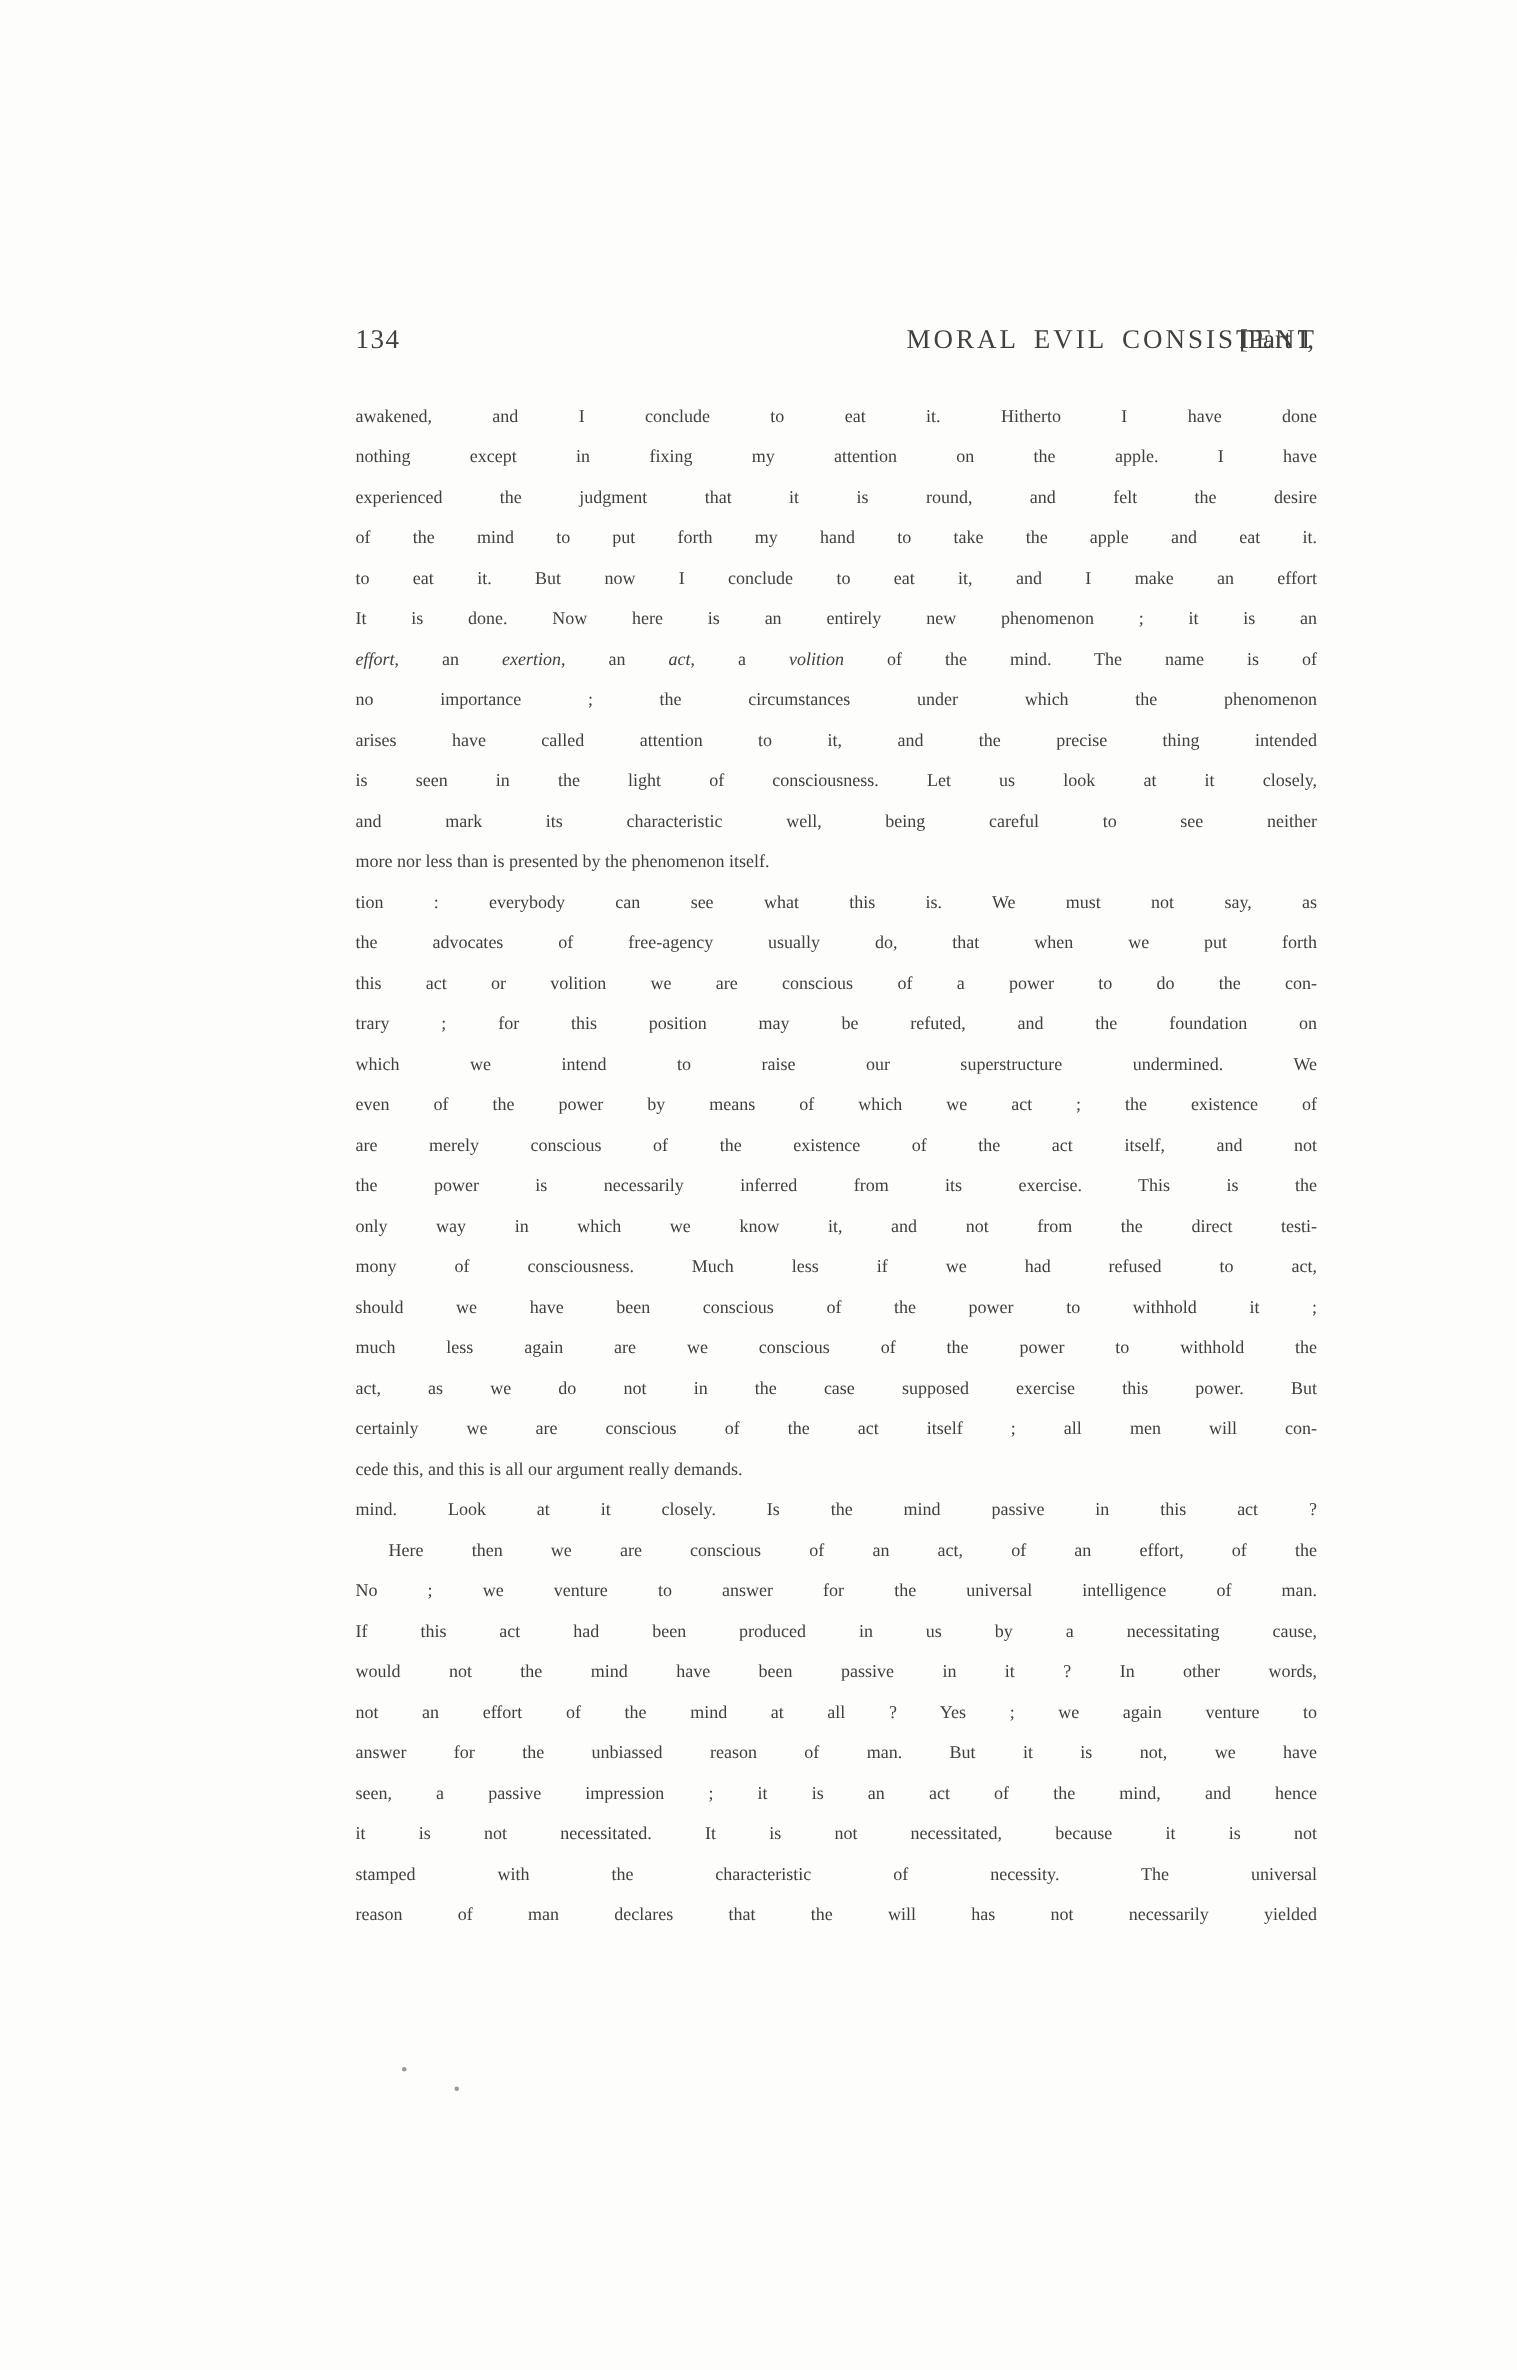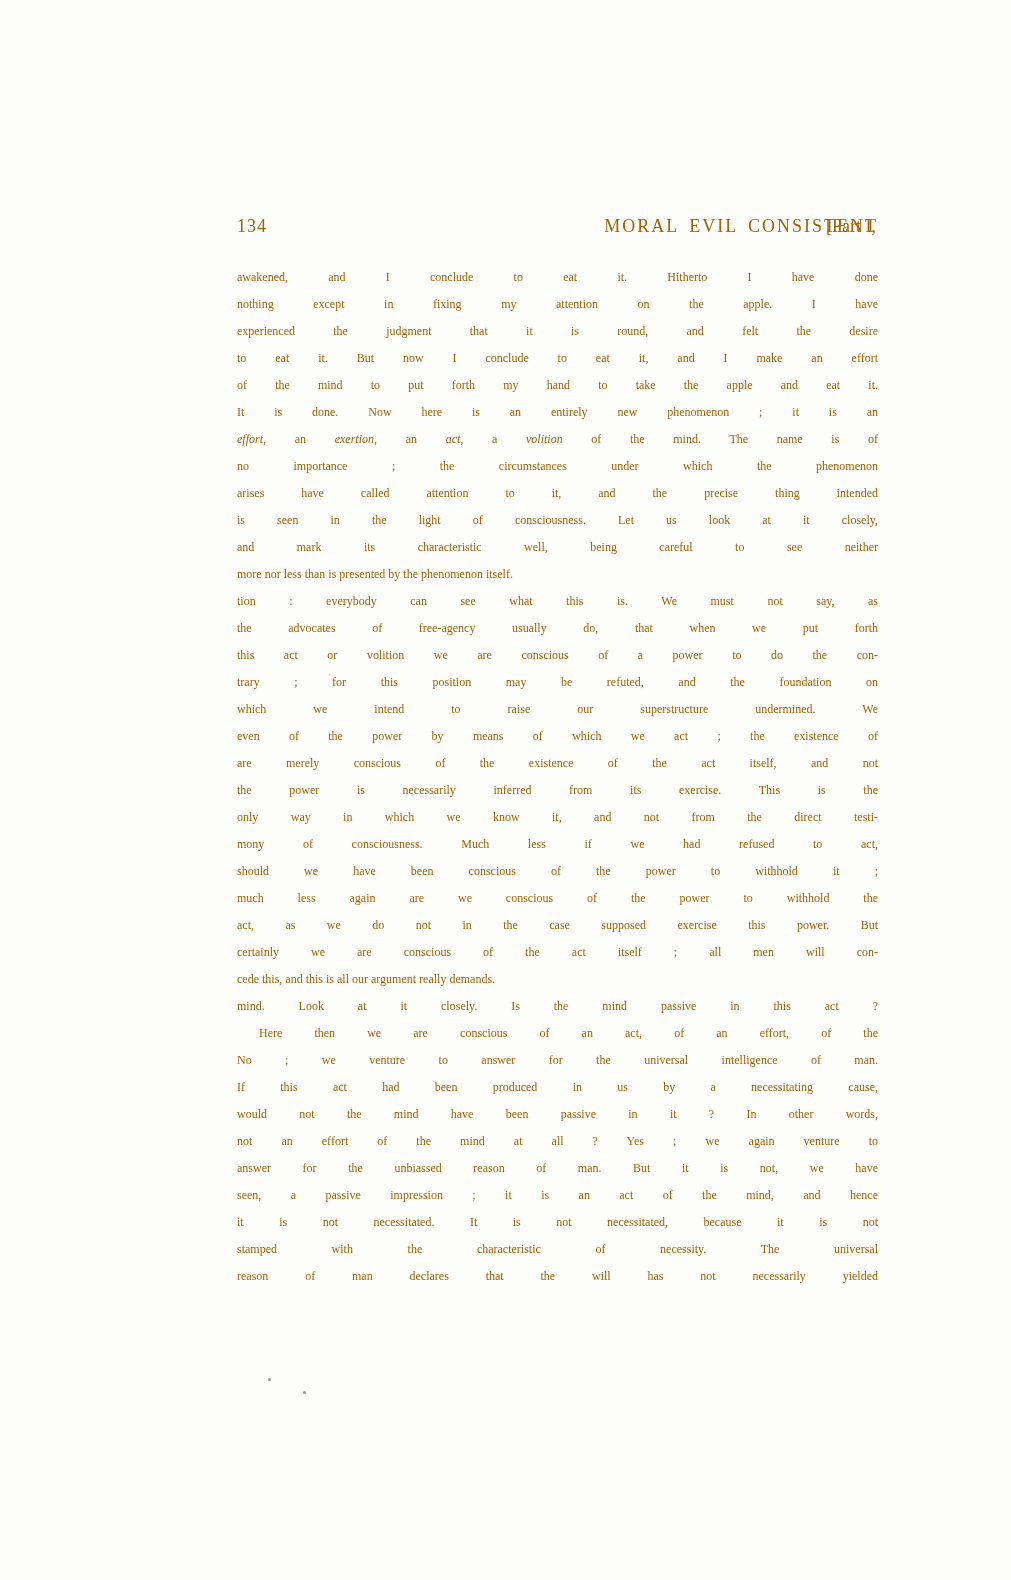--- a/index.html
+++ b/index.html
@@ -5,21 +5,21 @@
   html, body {
     margin: 0;
     padding: 0;
     background: #ffffff;
   }
   .page {
     position: relative;
     width: 1011px;
     height: 1580px;
     background: #fdfdfb;
-    color: #a16207;
+    color: #404040;
     font-family: "Liberation Serif", serif;
     overflow: hidden;
   }
   .header {
     position: absolute;
     left: 237px;
     top: 216px;
     width: 641px;
     height: 24px;
     font-size: 18px;
@@ -86,22 +86,22 @@
   <div class="header">
     <span class="page-number">134</span>
     <span class="running-title">MORAL EVIL CONSISTENT</span>
     <span class="part-label">[Part I,</span>
   </div>
 
   <div class="text-block">
       <div class="line"><span>awakened, and I conclude to eat it. Hitherto I have done</span></div>
       <div class="line"><span>nothing except in fixing my attention on the apple. I have</span></div>
       <div class="line"><span>experienced the judgment that it is round, and felt the desire</span></div>
+      <div class="line"><span>of the mind to put forth my hand to take the apple and eat it.</span></div>
       <div class="line"><span>to eat it. But now I conclude to eat it, and I make an effort</span></div>
-      <div class="line"><span>of the mind to put forth my hand to take the apple and eat it.</span></div>
       <div class="line"><span>It is done. Now here is an entirely new phenomenon ; it is an</span></div>
       <div class="line"><span class="it">effort</span><span>, an </span><span class="it">exertion</span><span>, an </span><span class="it">act</span><span>, a </span><span class="it">volition</span><span> of the mind. The name is of</span></div>
       <div class="line"><span>no importance ; the circumstances under which the phenomenon</span></div>
       <div class="line"><span>arises have called attention to it, and the precise thing intended</span></div>
       <div class="line"><span>is seen in the light of consciousness. Let us look at it closely,</span></div>
       <div class="line"><span>and mark its characteristic well, being careful to see neither</span></div>
       <div class="line last"><span>more nor less than is presented by the phenomenon itself.</span></div>
       <div class="line"><span>tion : everybody can see what this is. We must not say, as</span></div>
       <div class="line"><span>the advocates of free-agency usually do, that when we put forth</span></div>
       <div class="line"><span>this act or volition we are conscious of a power to do the con-</span></div>

